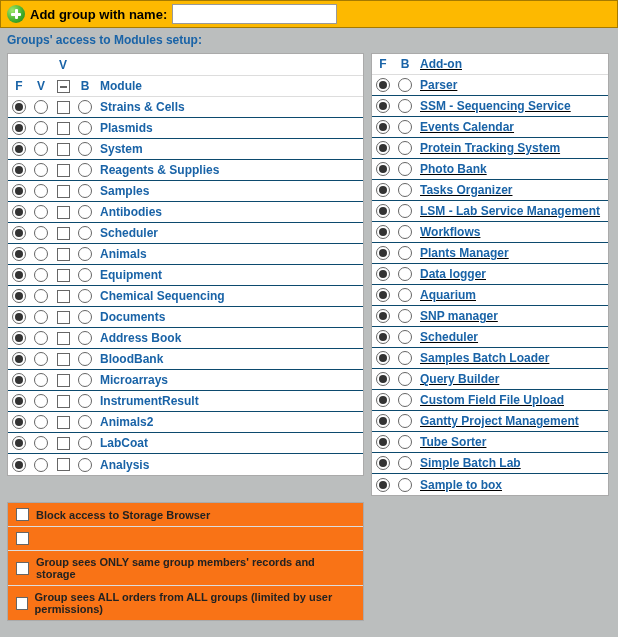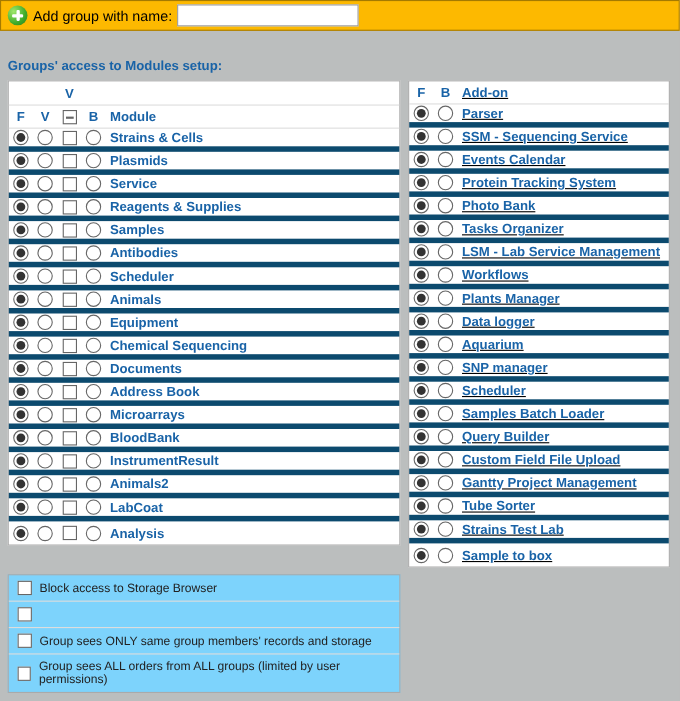--- a/index.html
+++ b/index.html
@@ -23,40 +23,40 @@
     border-radius: 50%;
     background: radial-gradient(circle at 30% 30%, #9fe86c, #3fab2a 60%, #2a7d1a);
     position: relative;
     flex: 0 0 18px;
   }
   .add-icon::before, .add-icon::after {
     content: ''; position: absolute; background: #fff; border-radius: 1px;
   }
   .add-icon::before { left: 4px; right: 4px; top: 7.5px; height: 3px; }
   .add-icon::after  { top: 4px; bottom: 4px; left: 7.5px; width: 3px; }
-  .topbar-label { font-weight: normal; font-size: 13px; color: #000; }
+  .topbar-label { font-weight: bold; font-size: 13px; color: #000; }
   .topbar-input {
     border: 1px solid #999; background: #fff; height: 20px; width: 165px;
     font-size: 12px; padding: 0 3px;
   }
   .section-title {
-    color: #1963a7; font-weight: bold; font-size: 12px; padding: 5px 7px 3px; margin-top: 20px;
+    color: #1963a7; font-weight: bold; font-size: 12px; padding: 5px 7px 3px;
   }
   .panels {
     display: flex; gap: 7px; padding: 3px 7px 0;
     align-items: flex-start;
   }
   .panel {
     background: #fff; border: 1px solid #aaa;
   }
   .panel-left { width: 357px; }
   .panel-right { width: 238px; }
   .hdr-row, .data-row {
     display: flex; align-items: center;
-    border-bottom: 5px solid #0c4a6e;
+    border-bottom: 1px solid #0c4a6e;
     min-height: 21px;
   }
   .hdr-row { border-bottom: none; }
   .hdr-link { color: #1963a7; font-weight: bold; font-size: 12px; cursor: pointer; }
   .mod-link { color: #1963a7; font-weight: bold; font-size: 12px; cursor: pointer; }
   .col-f, .col-v, .col-vchk, .col-b, .col-f2, .col-b2 {
     width: 22px; display: flex; justify-content: center; align-items: center;
   }
   .col-mod { flex: 1; padding-left: 4px; }
   .col-addon { flex: 1; padding-left: 4px; text-decoration: underline; }
@@ -75,21 +75,21 @@
     background: #fff; cursor: pointer;
   }
   .hdr-chk {
     width: 13px; height: 13px; border: 1px solid #666; background: #fff;
     display: inline-block; position: relative;
   }
   .hdr-chk::after { content: ''; position: absolute; left: 2px; right: 2px; top: 5px; height: 2px; background: #666;}
   .panel-left .body, .panel-right .body { }
   .panel-left .data-row:last-child, .panel-right .data-row:last-child { border-bottom: none; }
   .options-panel {
-    background: #7dd3fc; border: 1px solid #aaa; margin: 6px 7px 0 7px; width: 357px;
+    background: #f97316; border: 1px solid #aaa; margin: 6px 7px 0 7px; width: 357px; font-weight: bold;
   }
   .opt-row {
     display: flex; align-items: center; gap: 7px; padding: 5px 8px;
     border-bottom: 1px solid #ddd; font-size: 11px; color: #222;
   }
   .opt-row:last-child { border-bottom: none; justify-content: center; }
   .legend {
     text-align: center; font-size: 11px; color: #222; padding: 8px 0 4px;
   }
   .panel-right .hdr-row { border-bottom: 1px solid #ddd; min-height: 21px;}
@@ -168,21 +168,21 @@
           </span>
           <span class="col-v">
             <span class="radio"></span>
           </span>
           <span class="col-vchk">
             <span class="chk"></span>
           </span>
           <span class="col-b">
             <span class="radio"></span>
           </span>
-          <span class="col-mod"><a class="mod-link">Service</a></span>
+          <span class="col-mod"><a class="mod-link">System</a></span>
         </div>
         <div class="data-row">
           <span class="col-f">
             <span class="radio sel"></span>
           </span>
           <span class="col-v">
             <span class="radio"></span>
           </span>
           <span class="col-vchk">
             <span class="chk"></span>
@@ -318,36 +318,36 @@
           </span>
           <span class="col-v">
             <span class="radio"></span>
           </span>
           <span class="col-vchk">
             <span class="chk"></span>
           </span>
           <span class="col-b">
             <span class="radio"></span>
           </span>
+          <span class="col-mod"><a class="mod-link">BloodBank</a></span>
+        </div>
+        <div class="data-row">
+          <span class="col-f">
+            <span class="radio sel"></span>
+          </span>
+          <span class="col-v">
+            <span class="radio"></span>
+          </span>
+          <span class="col-vchk">
+            <span class="chk"></span>
+          </span>
+          <span class="col-b">
+            <span class="radio"></span>
+          </span>
           <span class="col-mod"><a class="mod-link">Microarrays</a></span>
-        </div>
-        <div class="data-row">
-          <span class="col-f">
-            <span class="radio sel"></span>
-          </span>
-          <span class="col-v">
-            <span class="radio"></span>
-          </span>
-          <span class="col-vchk">
-            <span class="chk"></span>
-          </span>
-          <span class="col-b">
-            <span class="radio"></span>
-          </span>
-          <span class="col-mod"><a class="mod-link">BloodBank</a></span>
         </div>
         <div class="data-row">
           <span class="col-f">
             <span class="radio sel"></span>
           </span>
           <span class="col-v">
             <span class="radio"></span>
           </span>
           <span class="col-vchk">
             <span class="chk"></span>
@@ -578,21 +578,21 @@
           </span>
           <span class="col-addon"><a class="mod-link">Tube Sorter</a></span>
         </div>
         <div class="data-row">
           <span class="col-f2">
             <span class="radio sel"></span>
           </span>
           <span class="col-b2">
             <span class="radio"></span>
           </span>
-          <span class="col-addon"><a class="mod-link">Strains Test Lab</a></span>
+          <span class="col-addon"><a class="mod-link">Simple Batch Lab</a></span>
         </div>
         <div class="data-row">
           <span class="col-f2">
             <span class="radio sel"></span>
           </span>
           <span class="col-b2">
             <span class="radio"></span>
           </span>
           <span class="col-addon"><a class="mod-link">Sample to box</a></span>
         </div>

